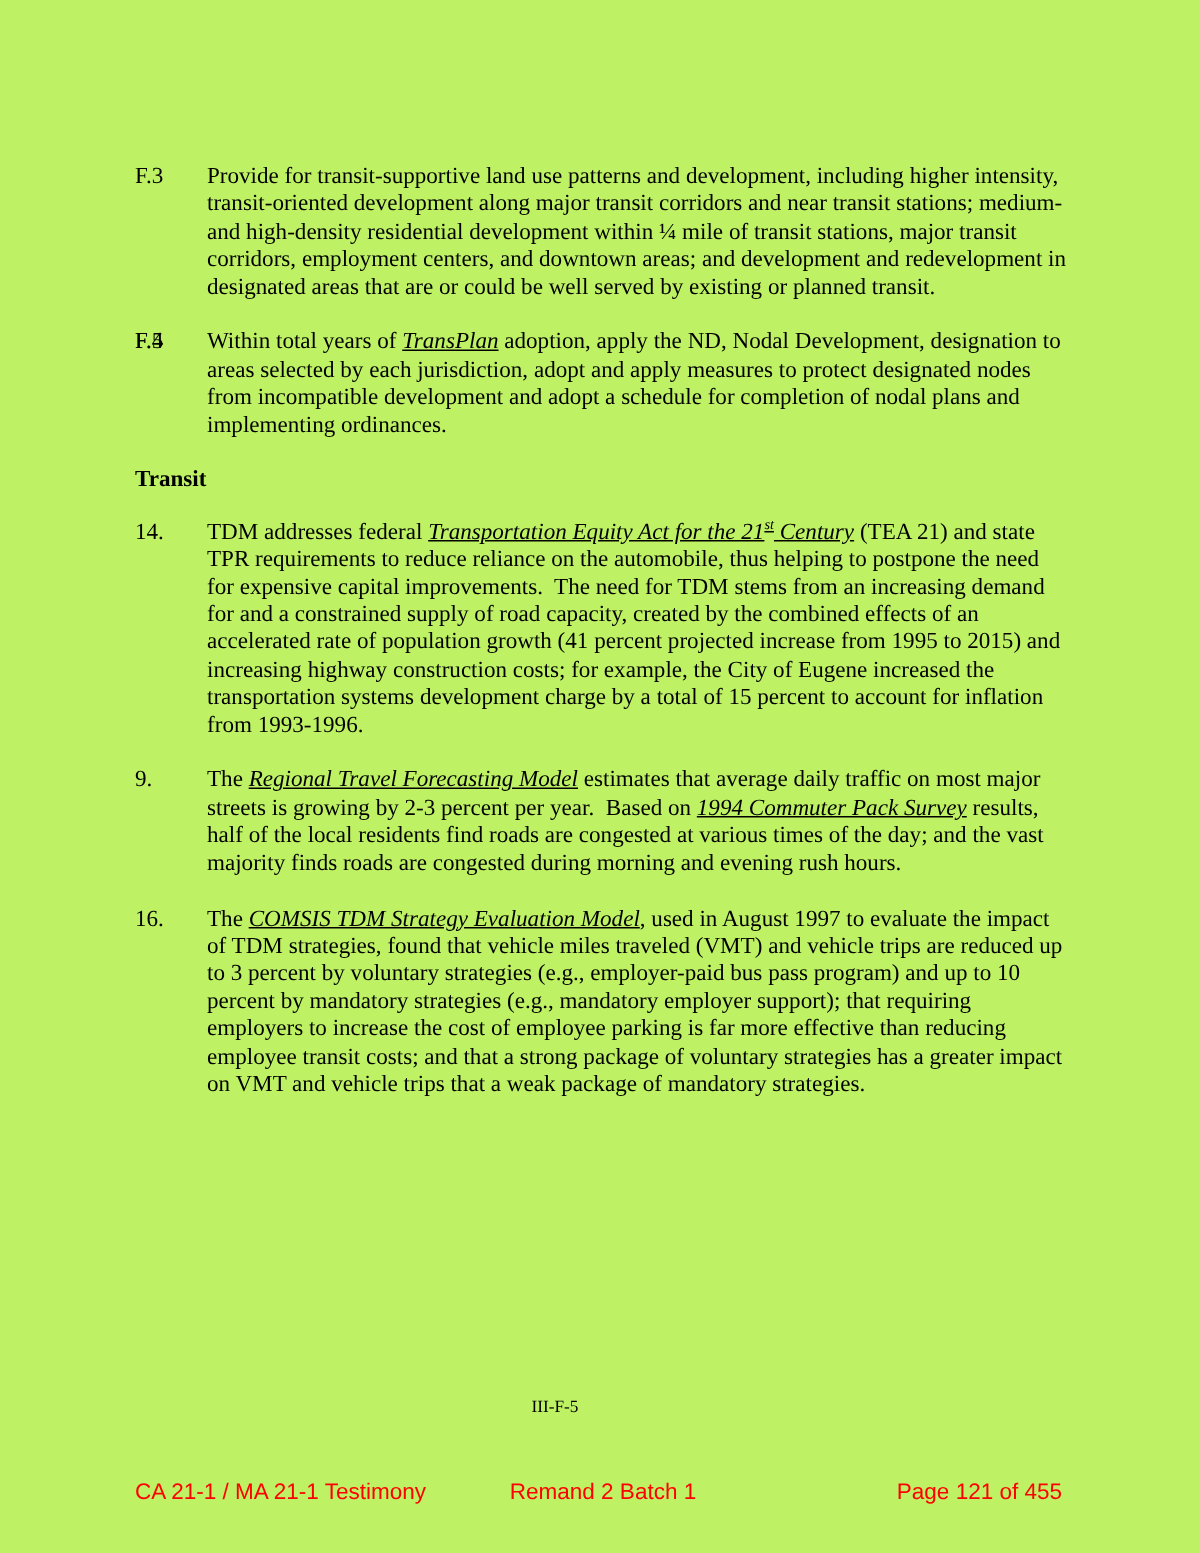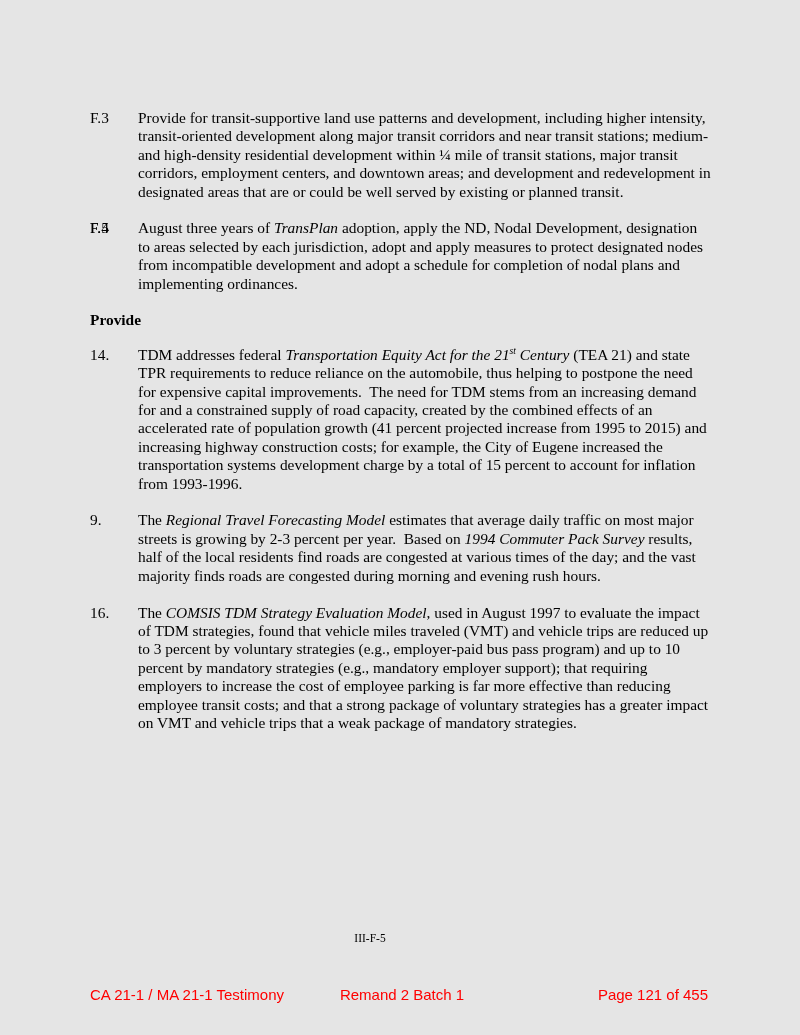--- a/index.html
+++ b/index.html
@@ -4,21 +4,21 @@
 <style>
   html, body {
     margin: 0;
     padding: 0;
     background: #ffffff;
   }
   .page {
     position: relative;
     width: 800px;
     height: 1035px;
-    background: #e5e5e5;
+    background: #bef264;
     color: #000000;
     font-family: "Liberation Serif", "DejaVu Serif", serif;
     font-size: 15.4px;
     line-height: 18.4px;
     overflow: hidden;
   }
   .content {
     position: absolute;
     left: 90px;
     top: 109px;
@@ -28,21 +28,21 @@
     position: relative;
     padding-left: 48px;
     margin: 0 0 18.4px 0;
     text-align: left;
   }
   .hang .lbl {
     position: absolute;
     left: 0;
     top: 0;
   }
-  .it { font-style: italic; }
+  .it { font-style: italic; text-decoration: underline; }
   sup {
     font-size: 0.62em;
     line-height: 0;
     vertical-align: super;
   }
   h2.section {
     font-size: 15.4px;
     line-height: 18.4px;
     font-weight: bold;
     text-decoration: underline;
@@ -89,25 +89,25 @@
       <span class="lbl">F.3</span>
       <span class="txt"><span>Provide for transit-supportive land use patterns and development, including higher intensity, transit-oriented development along major transit corridors and near transit stations; medium- and high-density residential development within ¼ mile of transit stations, major transit corridors, employment centers, and downtown areas; and development and redevelopment in designated areas that are or could be well served by existing or planned transit.</span></span>
     </div>
 
     <div class="hang">
       <span class="lbl">F.4</span>
     </div>
 
     <div class="hang">
       <span class="lbl">F.5</span>
-      <span class="txt"><span>August three years of </span><span class="it">TransPlan</span><span> adoption, apply the ND, Nodal Development, designation to areas selected by each jurisdiction, adopt and apply measures to protect designated nodes from incompatible development and adopt a schedule for completion of nodal plans and implementing ordinances.</span></span>
+      <span class="txt"><span>Within total years of </span><span class="it">TransPlan</span><span> adoption, apply the ND, Nodal Development, designation to areas selected by each jurisdiction, adopt and apply measures to protect designated nodes from incompatible development and adopt a schedule for completion of nodal plans and implementing ordinances.</span></span>
     </div>
 
 
-    <h3 class="findings">Provide</h3>
+    <h3 class="findings">Transit</h3>
 
     <div class="hang">
       <span class="lbl">14.</span>
       <span class="txt"><span>TDM addresses federal </span><span class="it">Transportation Equity Act for the 21</span><sup class="it">st</sup><span class="it"> Century</span><span> (TEA 21) and state TPR requirements to reduce reliance on the automobile, thus helping to postpone the need for expensive capital improvements.&nbsp; The need for TDM stems from an increasing demand for and a constrained supply of road capacity, created by the combined effects of an accelerated rate of population growth (41 percent projected increase from 1995 to 2015) and increasing highway construction costs; for example, the City of Eugene increased the transportation systems development charge by a total of 15 percent to account for inflation from 1993-1996.</span></span>
     </div>
 
     <div class="hang">
       <span class="lbl">9.</span>
       <span class="txt"><span>The </span><span class="it">Regional Travel Forecasting Model</span><span> estimates that average daily traffic on most major streets is growing by 2-3 percent per year.&nbsp; Based on </span><span class="it">1994 Commuter Pack Survey</span><span> results, half of the local residents find roads are congested at various times of the day; and the vast majority finds roads are congested during morning and evening rush hours.</span></span>
     </div>

